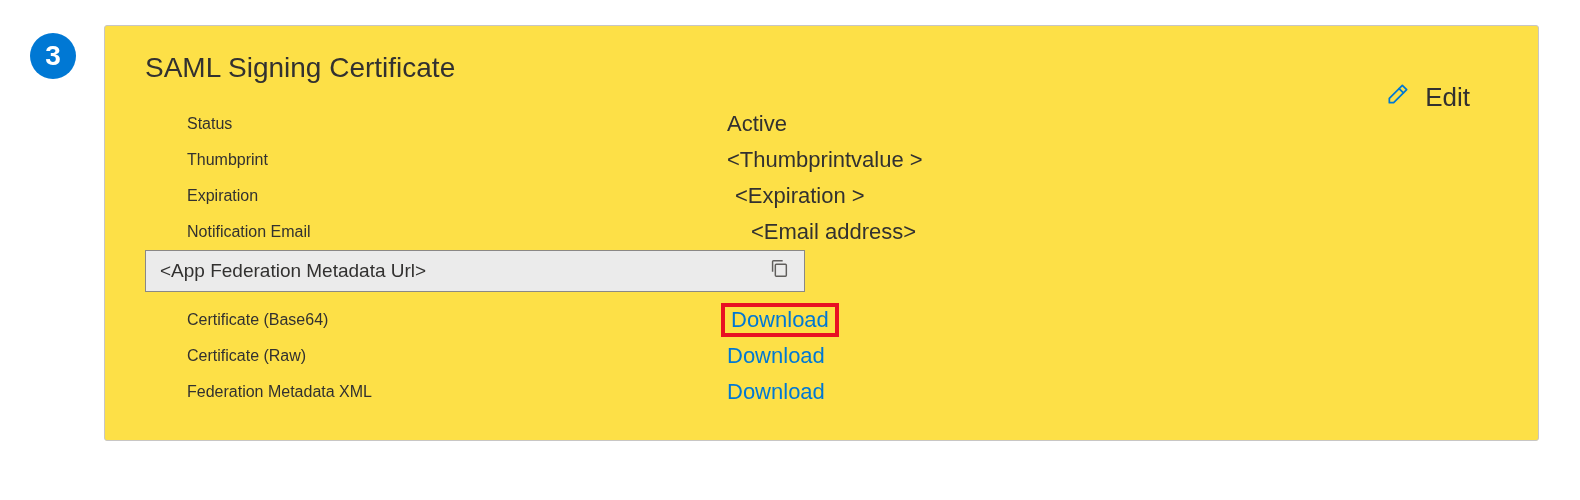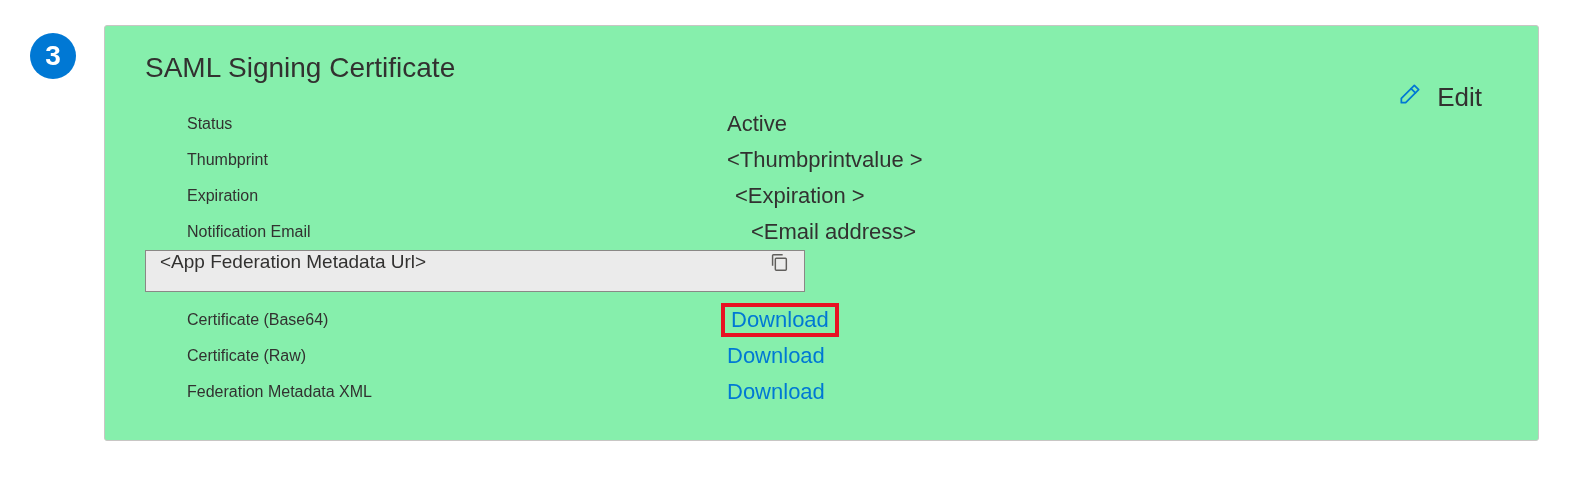--- a/index.html
+++ b/index.html
@@ -31,32 +31,32 @@
       flex-shrink: 0;
       margin-top: 8px;
     }
     .card {
       border: 1px solid #c8c6c4;
       border-radius: 3px;
       margin-left: 28px;
       width: 1435px;
       position: relative;
       padding: 26px 40px 30px 40px;
-      background: #86efac;
+      background: #fde047;
     }
     .card-title {
       font-size: 28px;
       font-weight: 400;
       color: #323130;
       margin-bottom: 22px;
     }
     .edit-action {
       position: absolute;
       top: 55px;
-      right: 56px;
+      right: 68px;
       display: flex;
       align-items: center;
       gap: 14px;
       cursor: pointer;
     }
     .edit-action svg { width: 26px; height: 26px; stroke: #0078d4; }
     .edit-text { font-size: 26px; color: #323130; }
     .field-row {
       display: flex;
       align-items: center;
@@ -75,20 +75,21 @@
     .field-value.small {
       font-size: 22px;
     }
     .field-value.link {
       color: #0078d4;
       cursor: pointer;
       text-align: center;
     }
     .url-box {
       display: flex;
+      align-items: center;
       border: 1px solid #8a8886;
       background: #ebebeb;
       height: 42px;
       width: 660px;
       padding: 0 10px 0 14px;
     }
     .url-text {
       flex: 1;
       font-size: 19px;
       color: #323130;

